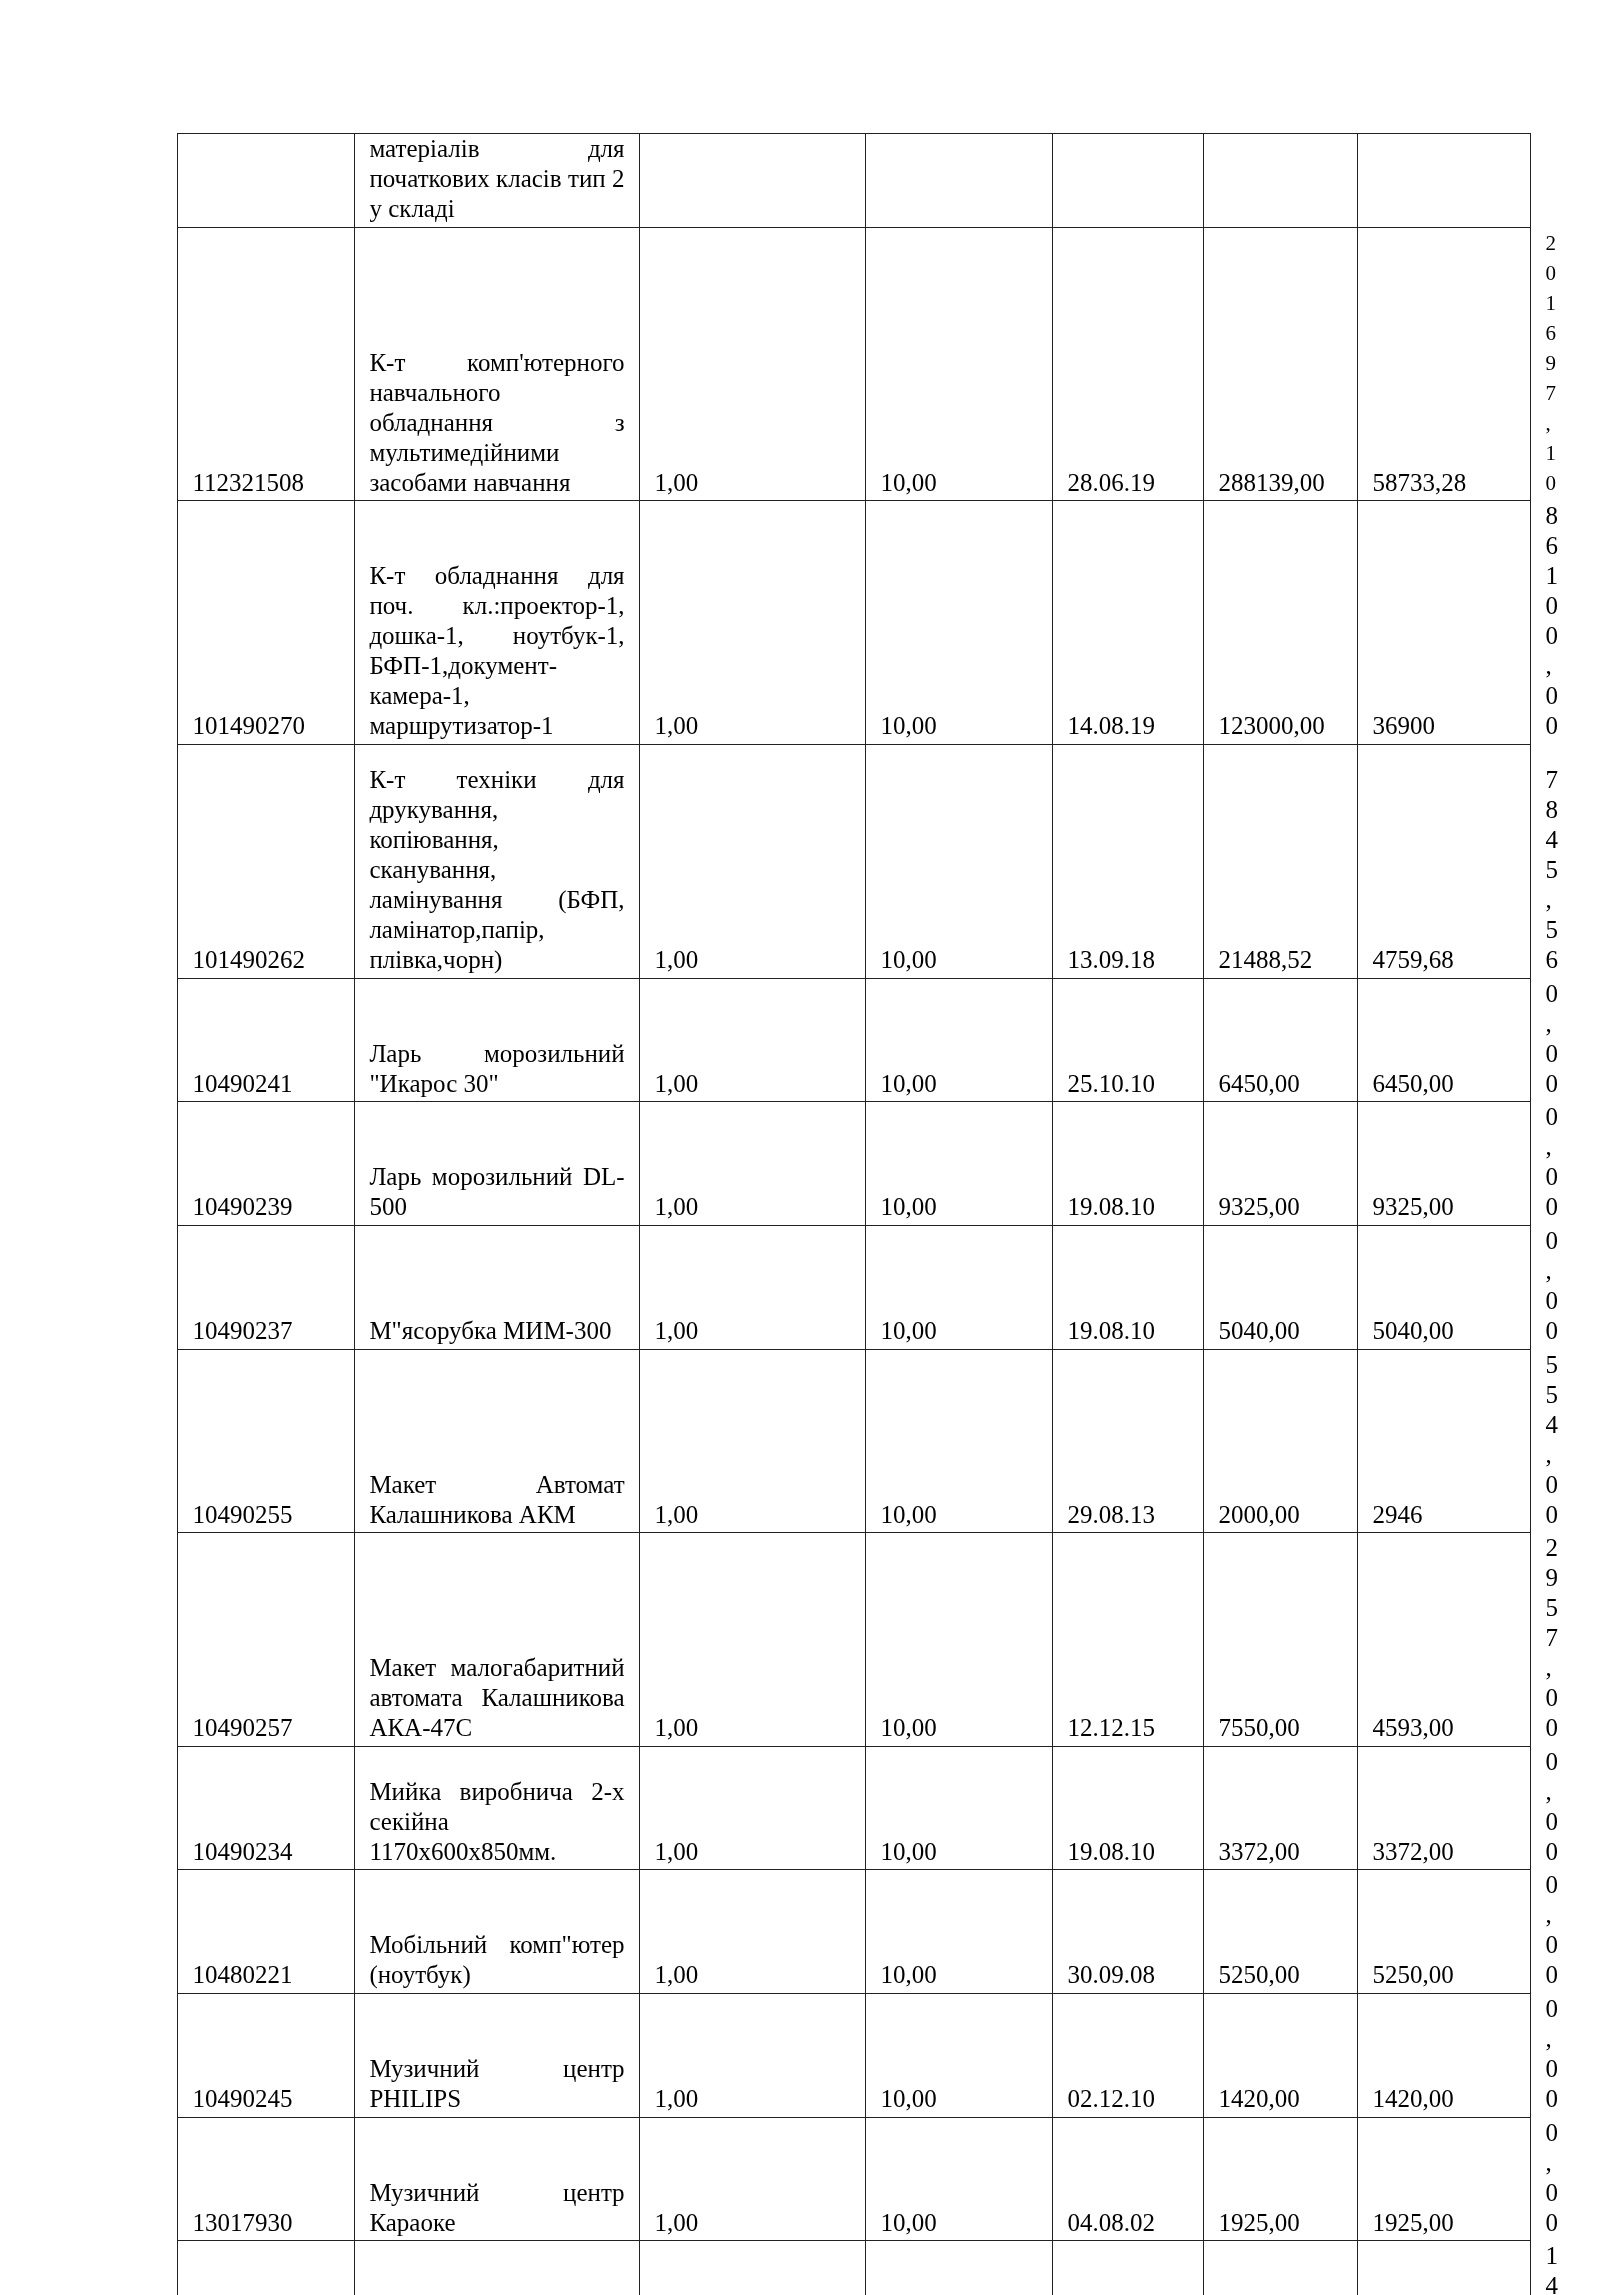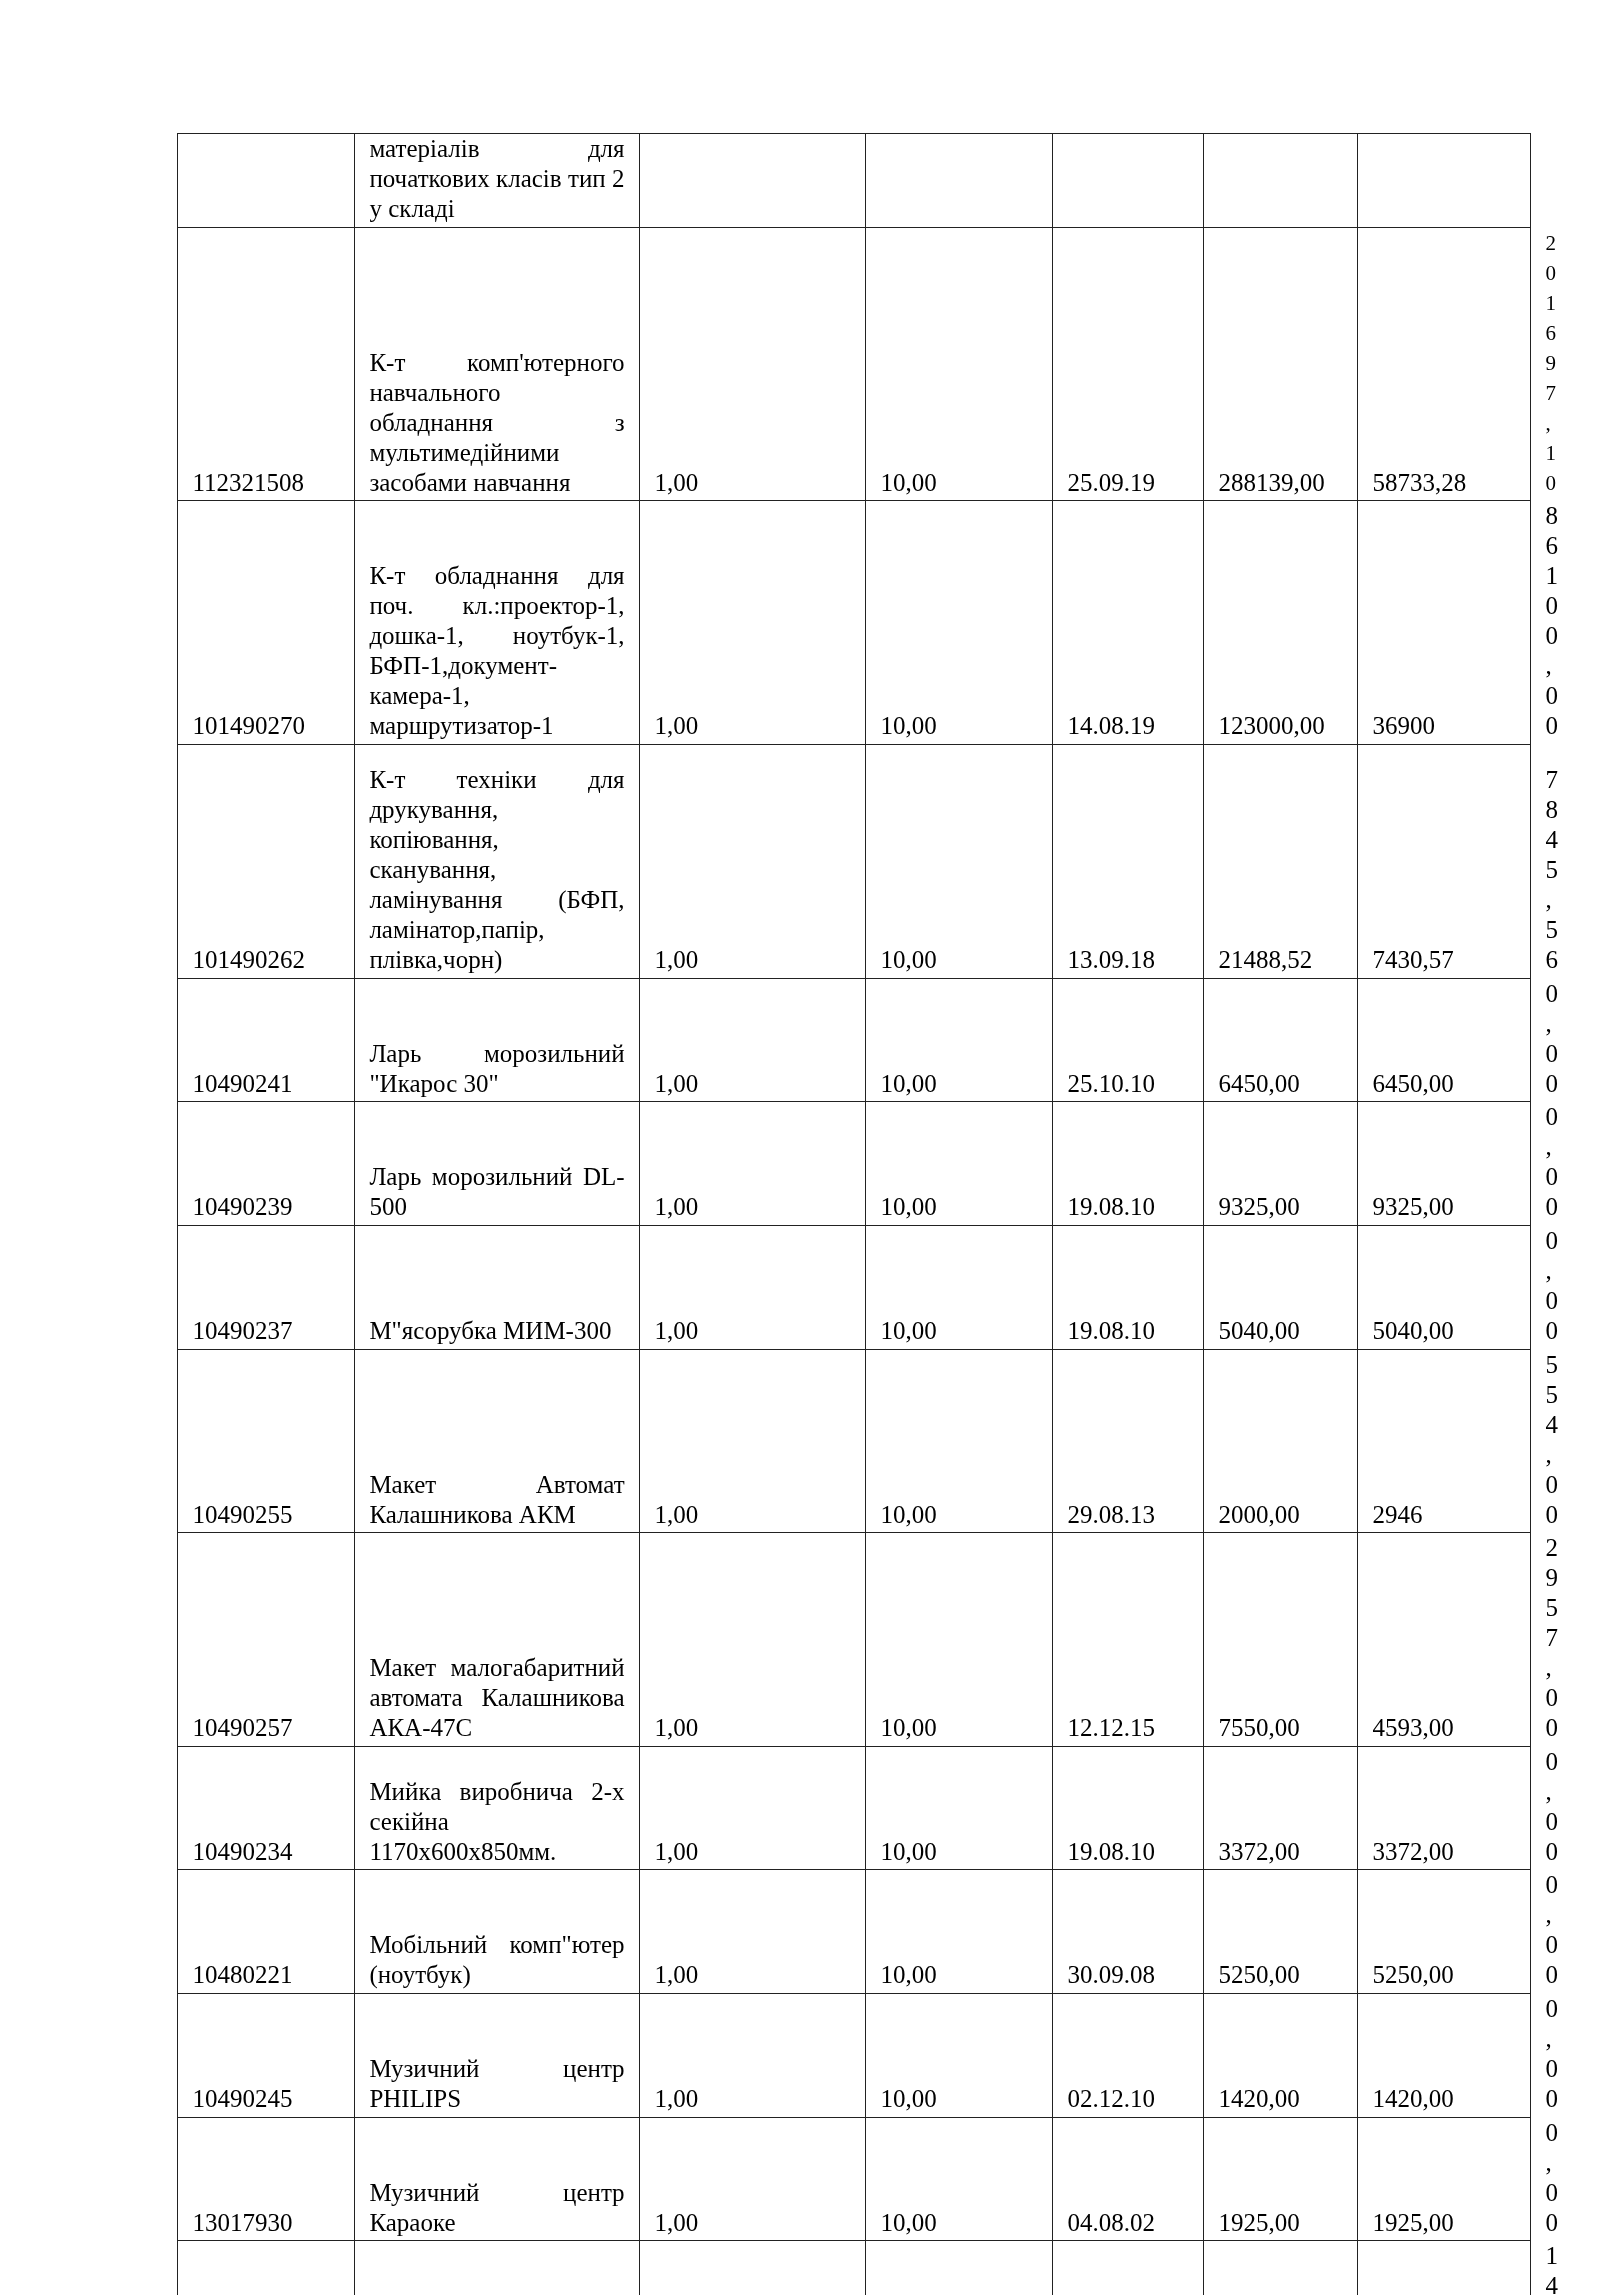--- a/index.html
+++ b/index.html
@@ -56,21 +56,21 @@
         <td class="num"></td>
         <td class="num"></td>
         <td class="num"></td>
         <td class="num"></td>
       </tr>
       <tr style="height:175px">
         <td>112321508</td>
         <td class="name">К-т комп'ютерного навчального обладнання з мультимедійними засобами навчання</td>
         <td class="num">1,00</td>
         <td class="num">10,00</td>
-        <td class="num">25.09.19</td>
+        <td class="num">28.06.19</td>
         <td class="num">288139,00</td>
         <td class="num">58733,28</td>
         <td class="num small">201697,10</td>
       </tr>
       <tr style="height:203px">
         <td>101490270</td>
         <td class="name">К-т обладнання для поч. кл.:проектор-1, дошка-1, ноутбук-1, БФП-1,документ-камера-1, маршрутизатор-1</td>
         <td class="num">1,00</td>
         <td class="num">10,00</td>
         <td class="num">14.08.19</td>
@@ -78,21 +78,21 @@
         <td class="num">36900</td>
         <td class="num">86100,00</td>
       </tr>
       <tr style="height:234px">
         <td>101490262</td>
         <td class="name">К-т техніки для друкування, копіювання, сканування, ламінування (БФП, ламінатор,папір, плівка,чорн)</td>
         <td class="num">1,00</td>
         <td class="num">10,00</td>
         <td class="num">13.09.18</td>
         <td class="num">21488,52</td>
-        <td class="num">7430,57</td>
+        <td class="num">4759,68</td>
         <td class="num">7845,56</td>
       </tr>
       <tr style="height:80px">
         <td>10490241</td>
         <td class="name">Ларь морозильний "Икарос 30"</td>
         <td class="num">1,00</td>
         <td class="num">10,00</td>
         <td class="num">25.10.10</td>
         <td class="num">6450,00</td>
         <td class="num">6450,00</td>

